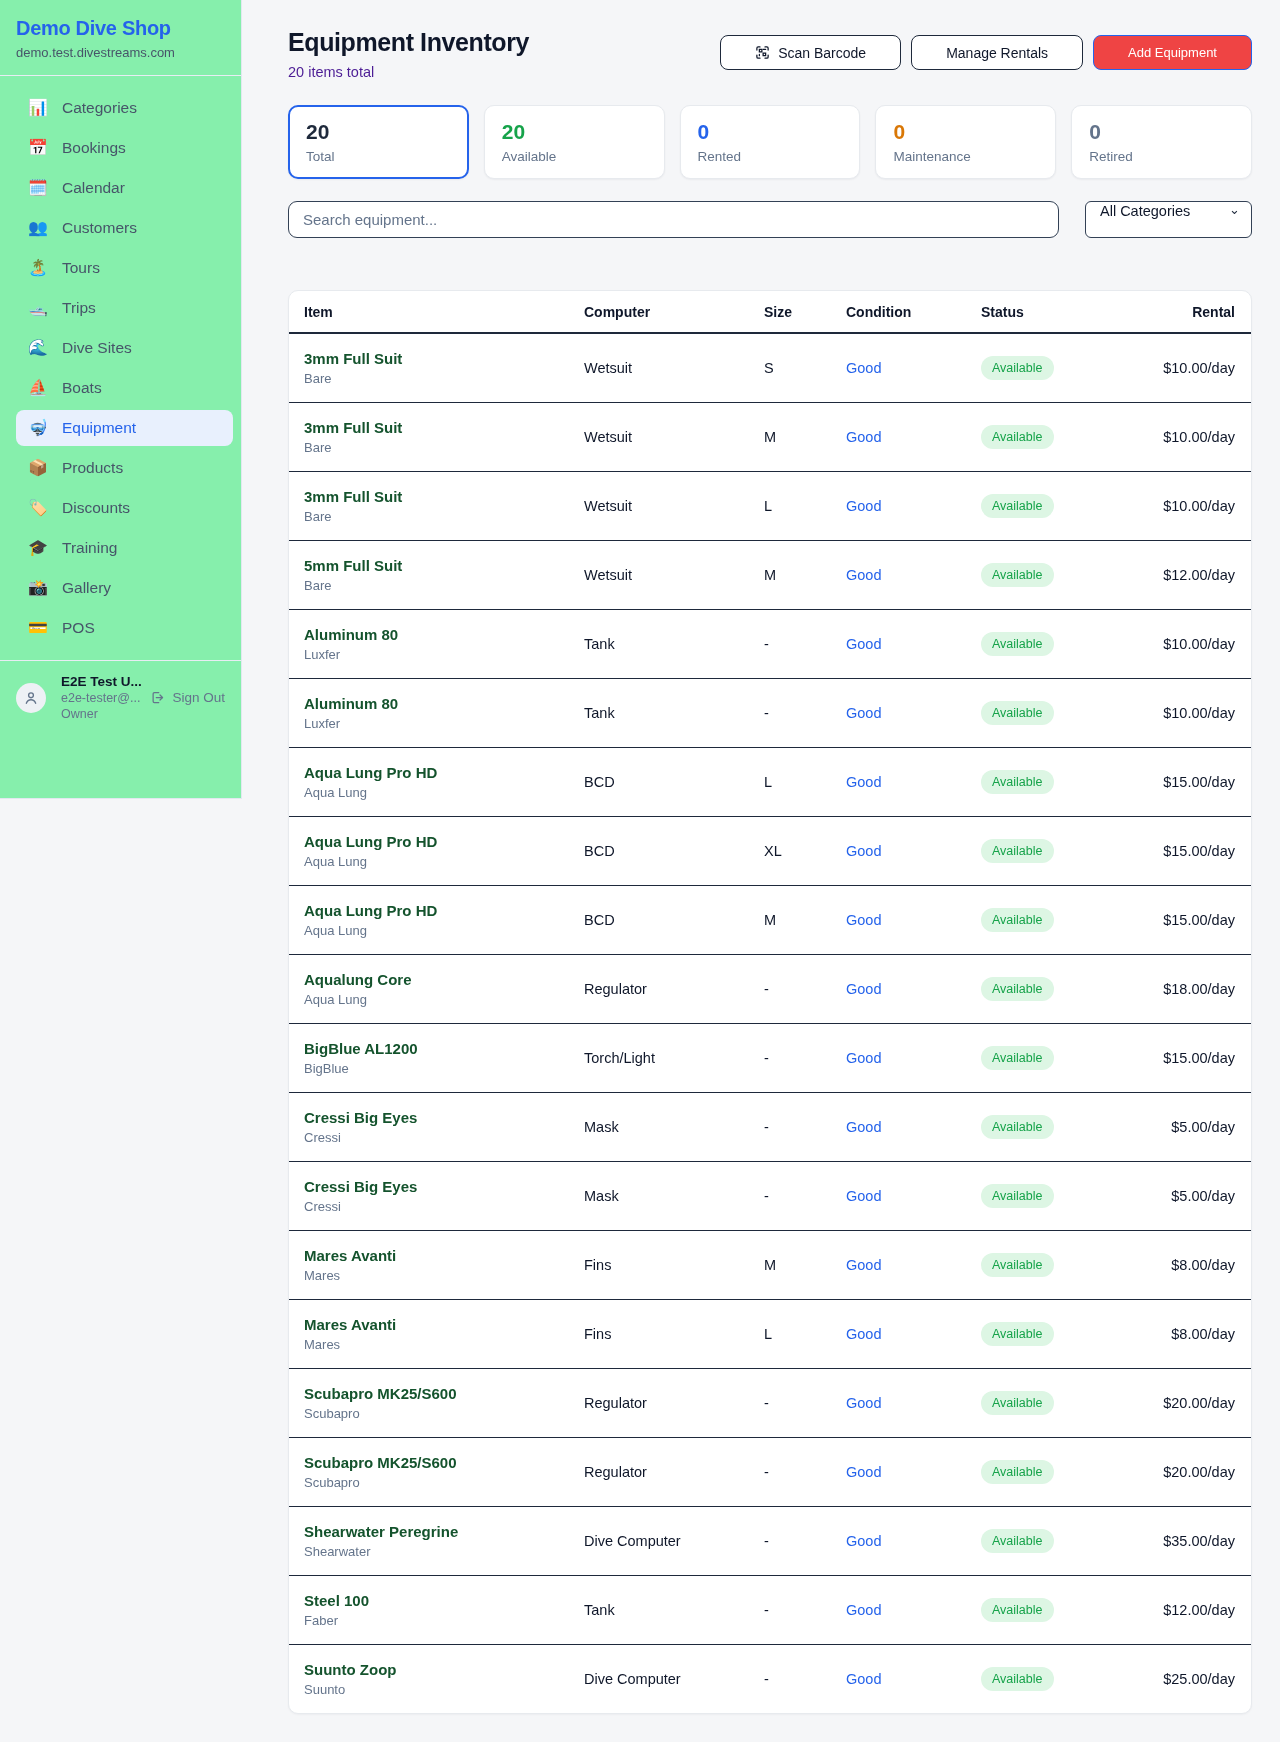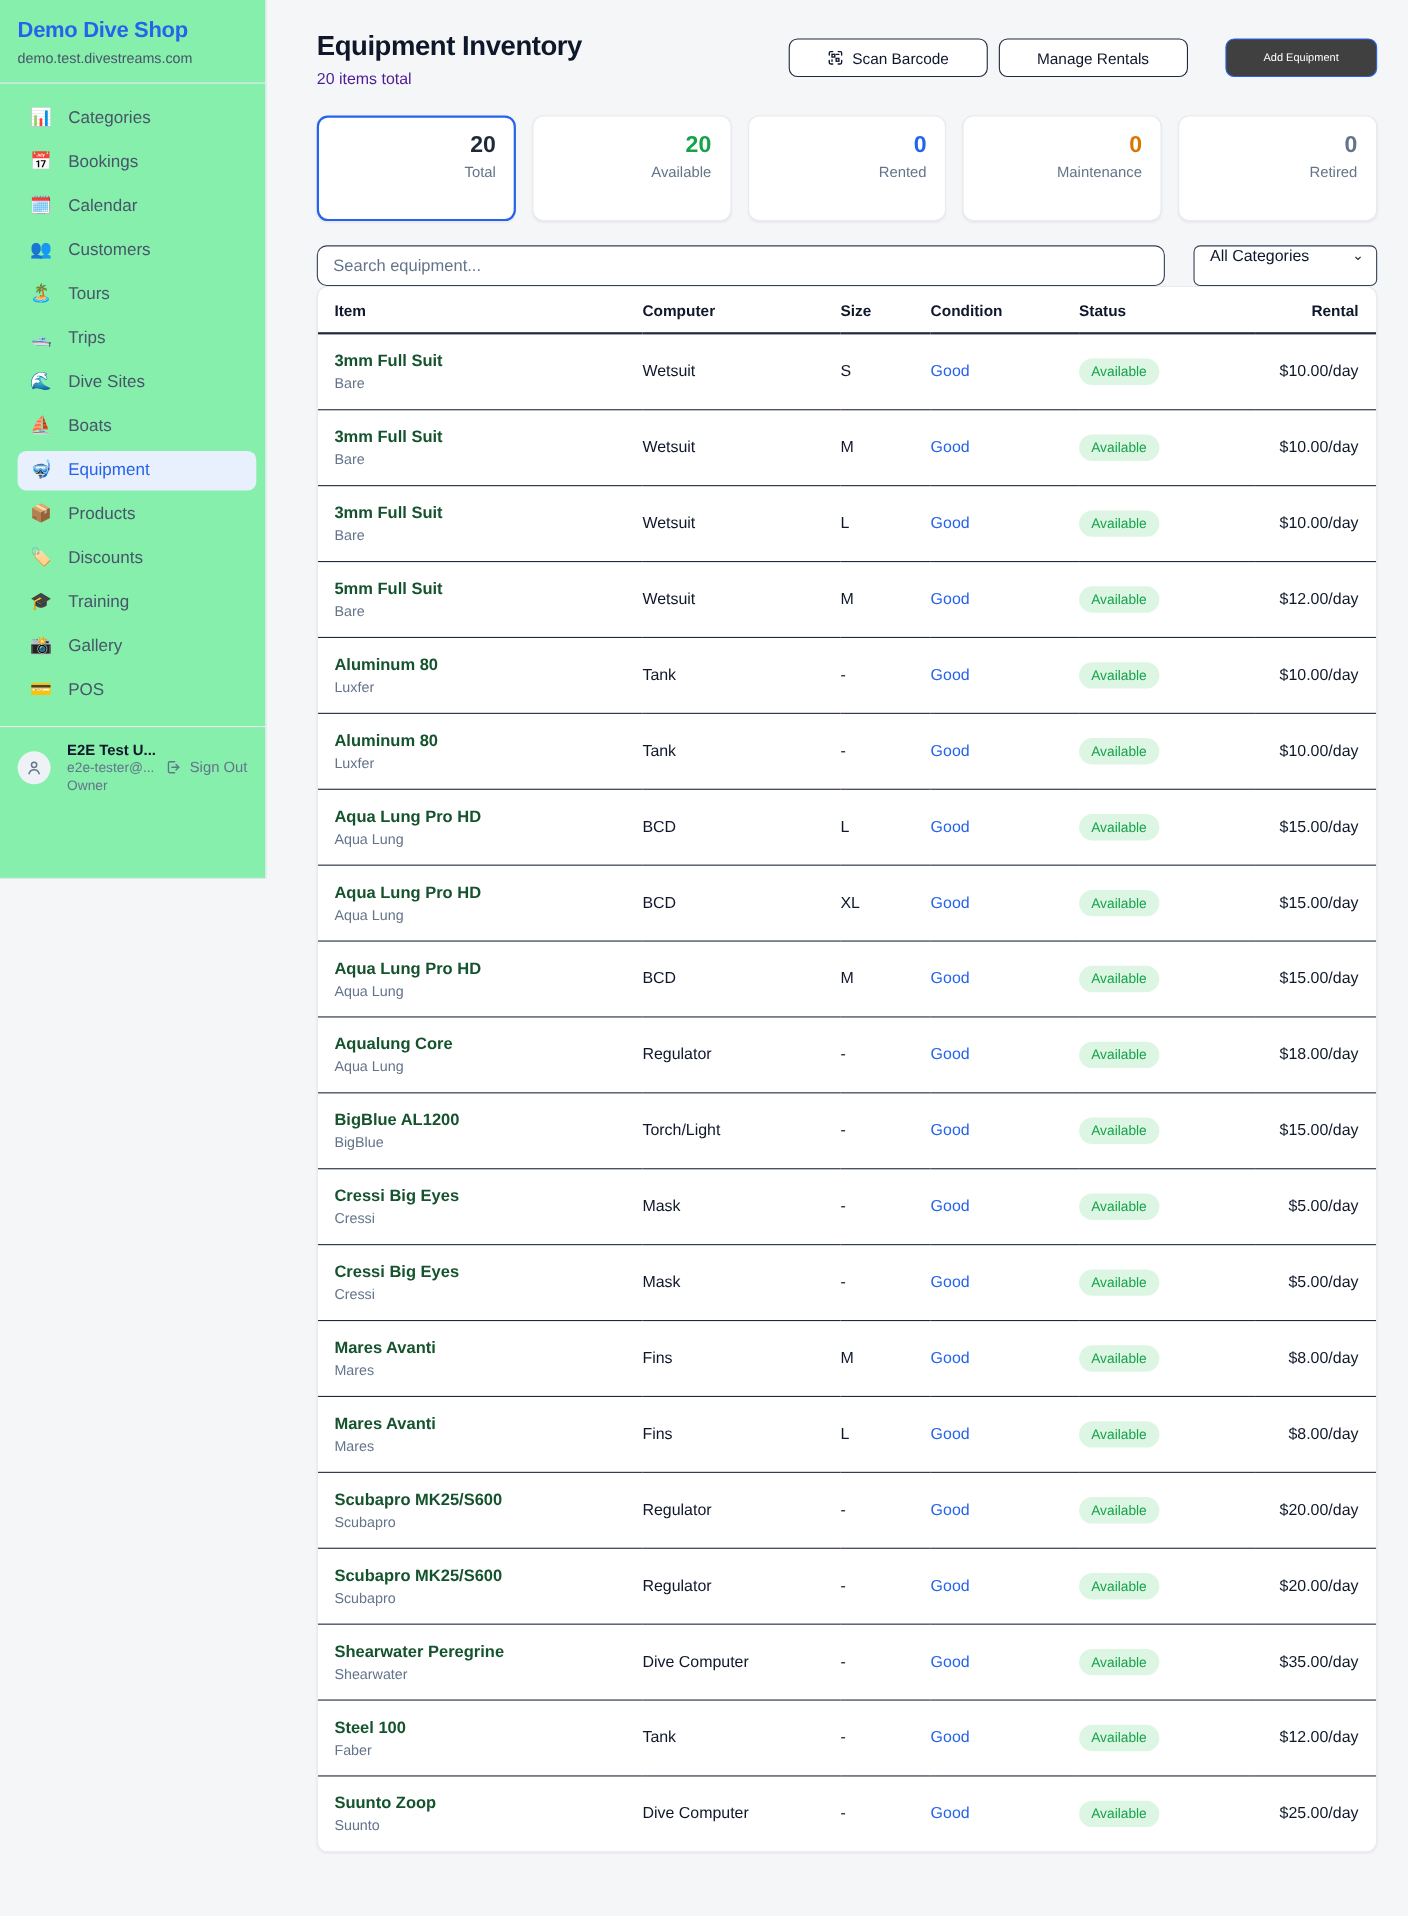--- a/index.html
+++ b/index.html
@@ -53,28 +53,28 @@
   .page-header { display:flex; align-items:flex-start; }
   .page-title { font-size:25px; font-weight:700; color:#0f172a; letter-spacing:-0.4px; }
   .page-subtitle { font-size:14.5px; color:#4c1d95; margin-top:7px; }
   .header-actions { margin-left:auto; display:flex; gap:10px; margin-top:7px; }
   .btn {
     display:flex; align-items:center; gap:8px;
     height:35px; padding:0 34px; border-radius:8px;
     font-size:14px; font-weight:500; cursor:pointer; white-space:nowrap;
   }
   .btn-outline { background:#ffffff; border:1px solid #1e293b; color:#0f172a; }
-  .btn-primary { background:#404040; border:1px solid #2563eb; color:#ffffff; font-size:10px;margin-left:24px; }
+  .btn-primary { background:#ef4444; border:1px solid #2563eb; color:#ffffff; font-size:13px; }
 
   
   .stats { display:flex; gap:15px; margin-top:25px; }
   .stat-card {
     flex:1 1 0; background:#ffffff; border:1px solid #e7eaee; border-radius:10px;
-    padding:13px 17px; height:96px;
-    box-shadow:0 1px 2px rgba(16,24,40,.05); cursor:pointer;text-align:right;
+    padding:13px 17px; height:74px;
+    box-shadow:0 1px 2px rgba(16,24,40,.05); cursor:pointer;
   }
   .stat-card.selected { border:2px solid #2563eb; padding:12px 16px; }
   .stat-value { font-size:21px; font-weight:700; line-height:1.2; }
   .stat-label { font-size:13.5px; color:#64748b; margin-top:5px; }
 
   
   .filters { display:flex; gap:26px; margin-top:22px; align-items:center; }
   .search-input {
     flex:1 1 auto; height:37px; border:1px solid #334155; border-radius:9px;
     background:#ffffff; padding:0 14px; font-size:15px;
@@ -84,21 +84,21 @@
   .select-box {
     width:167px; height:37px; flex:0 0 167px;
     border:1px solid #334155; border-radius:6px; background:#ffffff;
     display:flex; align-items:center; padding:0 11px 17px 14px;
     font-size:14.5px; color:#0f172a; cursor:pointer;
   }
   .select-chevron { margin-left:auto; font-size:13px; color:#1e293b; line-height:1; transform:translateY(-2px); }
 
   
   .table-card {
-    background:#ffffff; border:1px solid #e7eaee; border-radius:10px;
+    margin-top:52px; background:#ffffff; border:1px solid #e7eaee; border-radius:10px;
     overflow:hidden; box-shadow:0 1px 2px rgba(16,24,40,.04);
   }
   table { width:100%; border-collapse:collapse; table-layout:fixed; }
   col.c-item{width:295px;} col.c-cat{width:180px;} col.c-size{width:82px;}
   col.c-cond{width:135px;} col.c-status{width:160px;} col.c-rent{width:auto;}
   th {
     text-align:left; font-size:14px; font-weight:700; color:#0f172a;
     height:42px; border-bottom:2px solid #1e293b; padding:0;
   }
   th:first-child, td:first-child { padding-left:15px; }

